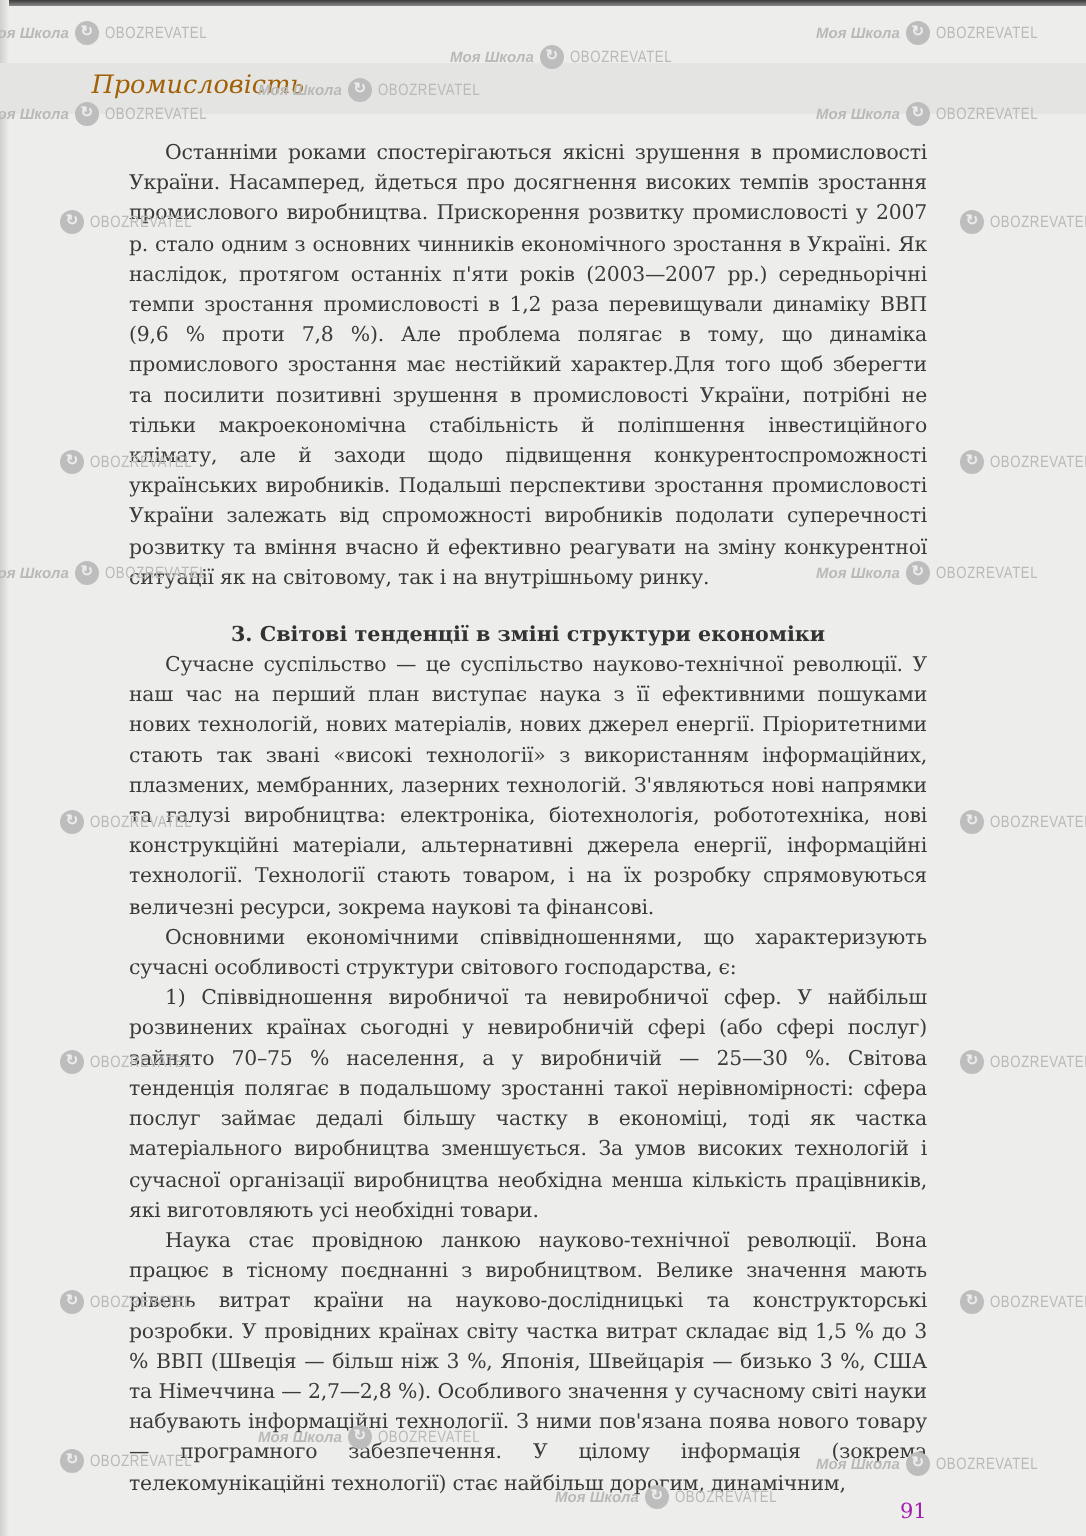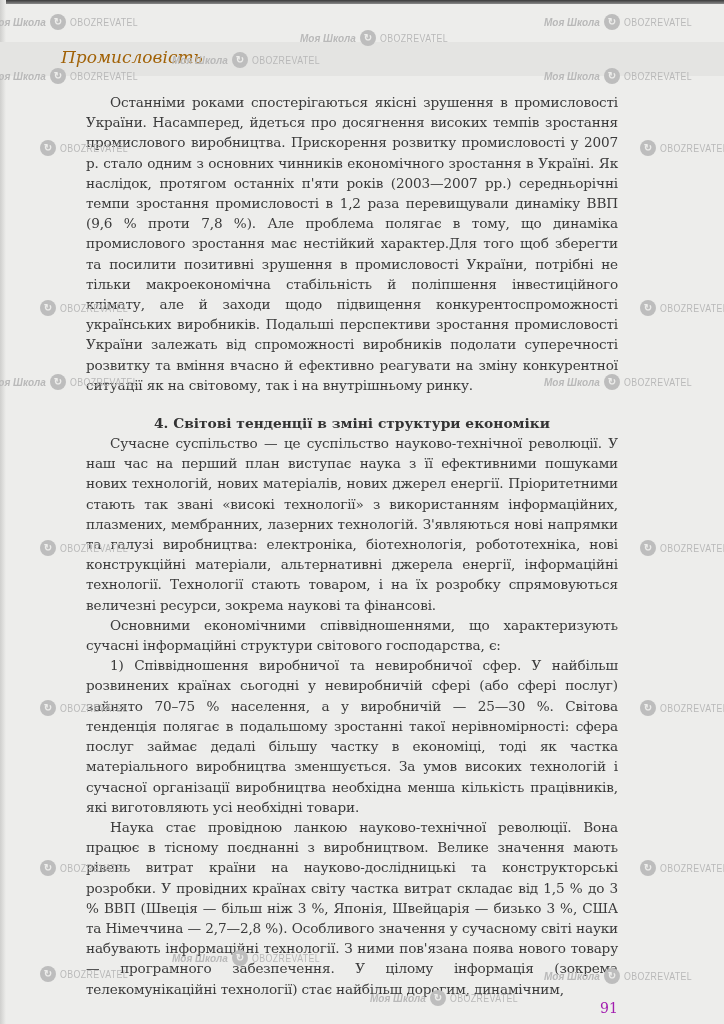--- a/index.html
+++ b/index.html
@@ -57,23 +57,23 @@
 <body>
 
 <div class="top-edge"></div>
 <div class="left-edge"></div>
 <div class="header-band"></div>
 
 <div class="running-head">Промисловість</div>
 
 <div class="content">
   <p>Останніми роками спостерігаються якісні зрушення в промисловості України. Насамперед, йдеться про досягнення високих темпів зростання промислового виробництва. Прискорення розвитку промисловості у 2007 р. стало одним з основних чинників економічного зростання в Україні. Як наслідок, протягом останніх п'яти років (2003—2007 рр.) середньорічні темпи зростання промисловості в 1,2 раза перевищували динаміку ВВП (9,6 % проти 7,8 %). Але проблема полягає в тому, що динаміка промислового зростання має нестійкий характер.Для того щоб зберегти та посилити позитивні зрушення в промисловості України, потрібні не тільки макроекономічна стабільність й поліпшення інвестиційного клімату, але й заходи щодо підвищення конкурентоспроможності українських виробників. Подальші перспективи зростання промисловості України залежать від спроможності виробників подолати суперечності розвитку та вміння вчасно й ефективно реагувати на зміну конкурентної ситуації як на світовому, так і на внутрішньому ринку.</p>
-  <div class="section-title">4. Світові тенденції в зміні структури економіки</div>
+  <div class="section-title">3. Світові тенденції в зміні структури економіки</div>
   <p>Сучасне суспільство — це суспільство науково-технічної революції. У наш час на перший план виступає наука з її ефективними пошуками нових технологій, нових матеріалів, нових джерел енергії. Пріоритетними стають так звані «високі технології» з використанням інформаційних, плазмених, мембранних, лазерних технологій. З'являються нові напрямки та галузі виробництва: електроніка, біотехнологія, робототехніка, нові конструкційні матеріали, альтернативні джерела енергії, інформаційні технології. Технології стають товаром, і на їх розробку спрямовуються величезні ресурси, зокрема наукові та фінансові.</p>
-  <p>Основними економічними співвідношеннями, що характеризують сучасні інформаційні структури світового господарства, є:</p>
+  <p>Основними економічними співвідношеннями, що характеризують сучасні особливості структури світового господарства, є:</p>
   <p>1) Співвідношення виробничої та невиробничої сфер. У найбільш розвинених країнах сьогодні у невиробничій сфері (або сфері послуг) зайнято 70–75 % населення, а у виробничій — 25—30 %. Світова тенденція полягає в подальшому зростанні такої нерівномірності: сфера послуг займає дедалі більшу частку в економіці, тоді як частка матеріального виробництва зменшується. За умов високих технологій і сучасної організації виробництва необхідна менша кількість працівників, які виготовляють усі необхідні товари.</p>
   <p>Наука стає провідною ланкою науково-технічної революції. Вона працює в тісному поєднанні з виробництвом. Велике значення мають рівень витрат країни на науково-дослідницькі та конструкторські розробки. У провідних країнах світу частка витрат складає від 1,5 % до 3 % ВВП (Швеція — більш ніж 3 %, Японія, Швейцарія — бизько 3 %, США та Німеччина — 2,7—2,8 %). Особливого значення у сучасному світі науки набувають інформаційні технології. З ними пов'язана поява нового товару — програмного забезпечення. У цілому інформація (зокрема телекомунікаційні технології) стає найбільш дорогим, динамічним,</p>
 </div>
 
 <div class="page-number">91</div>
 
 <div class="wm" style="left:-10px;top:14px;">
   <span class="school">Моя Школа</span>
   <span class="logo">↻</span>
   <span class="brand">OBOZREVATEL</span>

